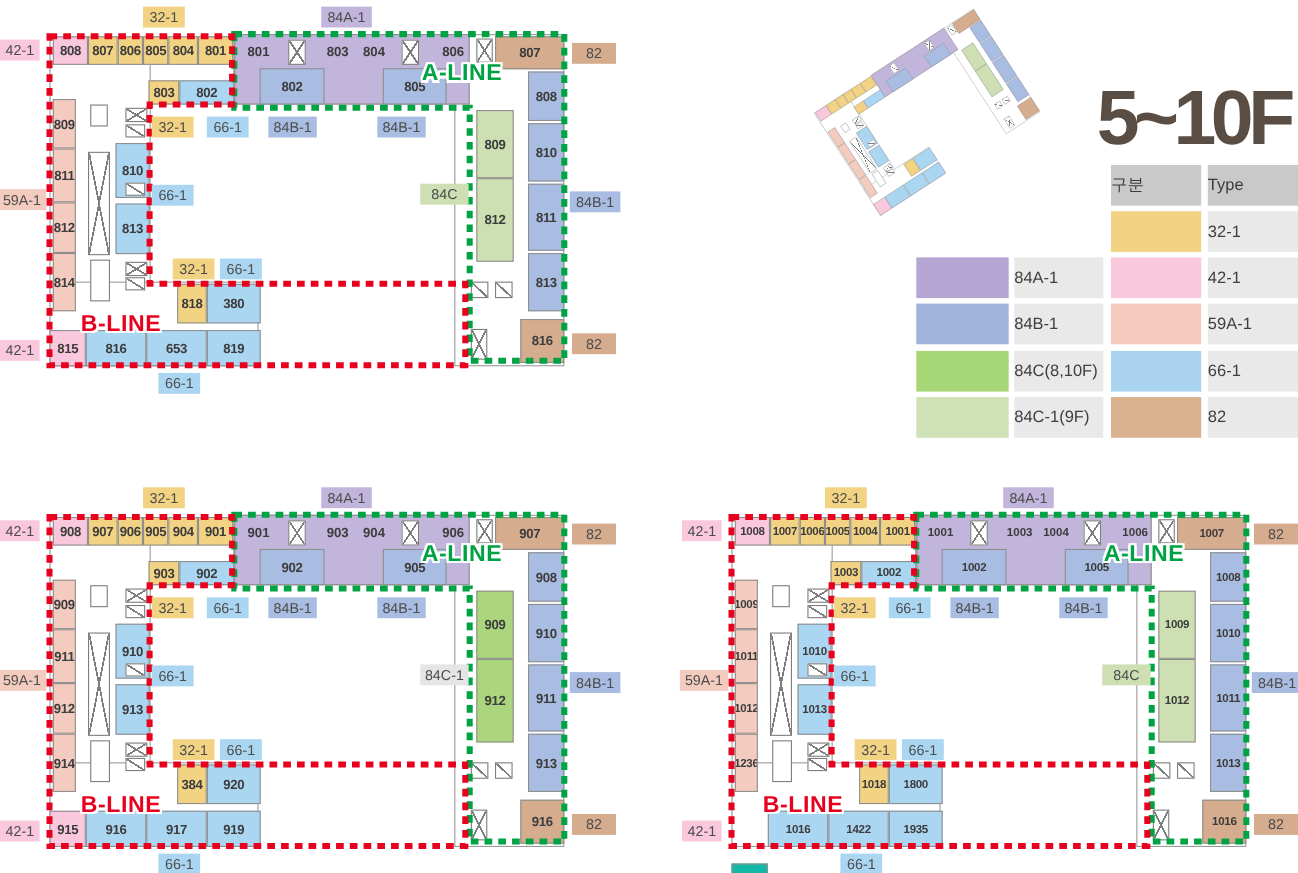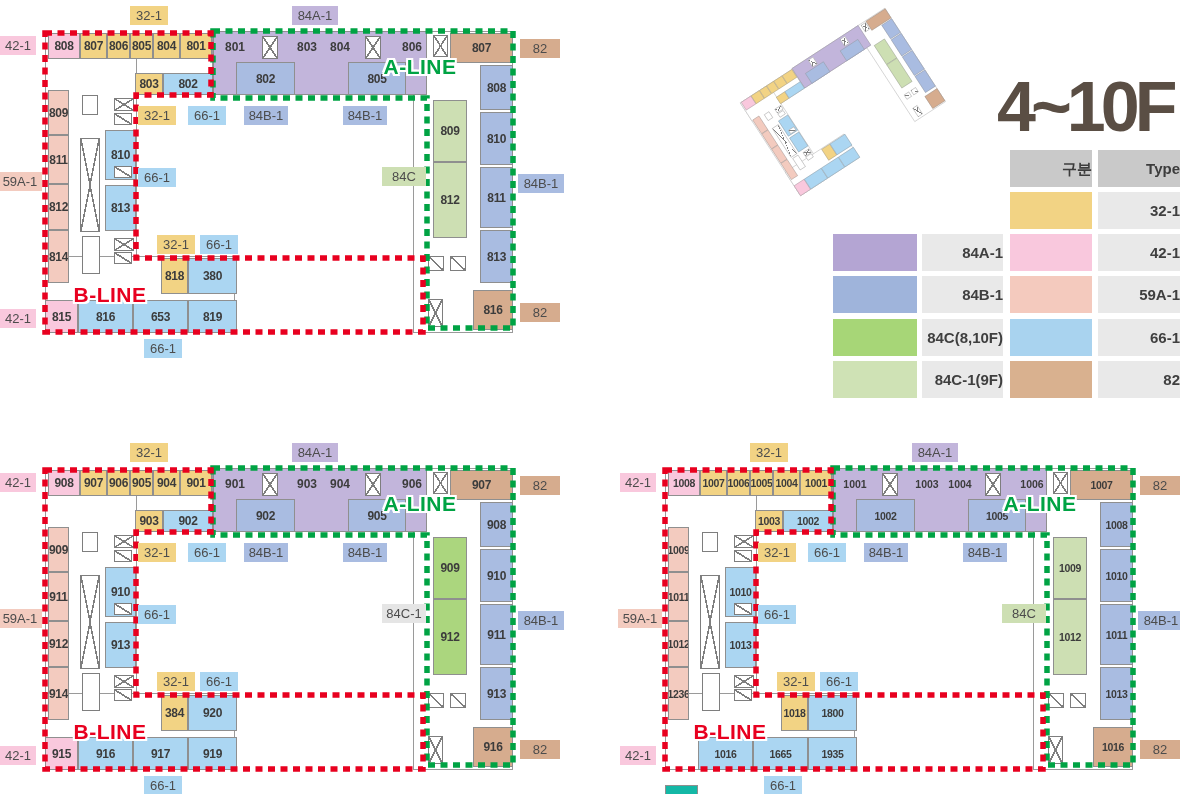--- a/index.html
+++ b/index.html
@@ -23,22 +23,22 @@
   .linetxt{position:absolute;transform:translate(-50%,-50%);font-size:21px;font-weight:800;
          letter-spacing:0.5px;white-space:nowrap;
          text-shadow:-2px -2px 0 #fff,2px -2px 0 #fff,-2px 2px 0 #fff,2px 2px 0 #fff,
                      -2px 0 0 #fff,2px 0 0 #fff,0 -2px 0 #fff,0 2px 0 #fff;}
   .dashsvg{position:absolute;left:0;top:0;overflow:visible;}
   .mini{position:absolute;left:596px;top:-64px;width:484px;height:327px;
         transform:rotate(-33deg) scale(0.37);}
   .mini-inner{position:absolute;left:0;top:0;width:484px;height:327px;font-size:12px;}
   .title{position:absolute;left:997px;top:72px;font-size:70px;font-weight:700;
          letter-spacing:-5px;color:#5a4e44;line-height:1;white-space:nowrap;}
-  .lg-cell{position:absolute;height:37px;line-height:37px;text-align:right;font-size:15px;
-           color:#3f3f3f;font-weight:bold;}
+  .lg-cell{position:absolute;height:37px;line-height:37px;text-align:left;font-size:15px;
+           color:#3f3f3f;}
   .lg-head{background:#c9c9c9;color:#3c3c3c;}
   .lg-label{background:#e9e9e9;}
   .lg-swatch{position:absolute;height:37px;}
 </style>
 </head>
 <body>
 
 <div id="page">
 
   <div class="plan" style="left: 30px; top: 6px; width: 570px; height: 360px; font-size: 12px;">
@@ -227,21 +227,21 @@
       <div class="unit" style="left: 18px; top: 84px; width: 21px; height: 45px; background: rgb(243, 203, 191);">1009</div>
       <div class="unit" style="left: 18px; top: 129px; width: 21px; height: 49px; background: rgb(243, 203, 191);">1011</div>
       <div class="unit" style="left: 18px; top: 178px; width: 21px; height: 46px; background: rgb(243, 203, 191);">1012</div>
       <div class="unit" style="left: 18px; top: 224px; width: 21px; height: 53px; background: rgb(243, 203, 191);">1236</div>
       <div class="unit" style="left: 75px; top: 124px; width: 31px; height: 50px; background: rgb(171, 214, 242);">1010</div>
       <div class="unit" style="left: 75px; top: 179px; width: 31px; height: 46px; background: rgb(171, 214, 242);">1013</div>
       <div class="unit" style="left: 131px; top: 252px; width: 27px; height: 36px; background: rgb(242, 211, 132);">1018</div>
       <div class="unit" style="left: 158px; top: 252px; width: 49px; height: 36px; background: rgb(171, 214, 242);">1800</div>
       <div class="unit" style="left: 15px; top: 294px; width: 33px; height: 33px; background: #14b8a6; margin-top: 48px;">1015</div>
       <div class="unit" style="left: 48px; top: 294px; width: 55px; height: 33px; background: rgb(171, 214, 242);">1016</div>
-      <div class="unit" style="left: 103px; top: 294px; width: 55px; height: 33px; background: rgb(171, 214, 242);">1665</div>
+      <div class="unit" style="left: 103px; top: 294px; width: 55px; height: 33px; background: rgb(171, 214, 242);">1422</div>
       <div class="unit" style="left: 158px; top: 294px; width: 49px; height: 33px; background: rgb(171, 214, 242);">1935</div>
       <div class="core x" style="left: 232px; top: 30px; width: 16px; height: 23px;"></div>
       <div class="core x" style="left: 335px; top: 30px; width: 16px; height: 23px;"></div>
       <div class="core x" style="left: 403px; top: 29px; width: 15px; height: 22px;"></div>
       <div class="core x" style="left: 84px; top: 92px; width: 20px; height: 13px;"></div>
       <div class="core h" style="left: 84px; top: 107px; width: 18px; height: 12px;"></div>
       <div class="core " style="left: 52px; top: 89px; width: 16px; height: 20px;"></div>
       <div class="core x" style="left: 50px; top: 132px; width: 20px; height: 94px;"></div>
       <div class="core h" style="left: 84px; top: 160px; width: 18px; height: 12px;"></div>
       <div class="core " style="left: 52px; top: 230px; width: 18px; height: 38px;"></div>
@@ -327,21 +327,21 @@
         <div class="core h" style="left: 84px; top: 160px; width: 18px; height: 12px;"></div>
         <div class="core " style="left: 52px; top: 230px; width: 18px; height: 38px;"></div>
         <div class="core x" style="left: 84px; top: 232px; width: 20px; height: 13px;"></div>
         <div class="core h" style="left: 84px; top: 246px; width: 18px; height: 12px;"></div>
         <div class="core h" style="left: 398px; top: 250px; width: 16px; height: 15px;"></div>
         <div class="core h" style="left: 420px; top: 250px; width: 16px; height: 15px;"></div>
         <div class="core x" style="left: 398px; top: 293px; width: 15px; height: 28px;"></div>
       </div>
   </div>
 
-  <div class="title">4~10F</div>
+  <div class="title">5~10F</div>
 
   <div>
     <div class="lg-cell lg-head" style="left:1010px;top:150px;width:82px;">구분</div>
     <div class="lg-cell lg-head" style="left:1098px;top:150px;width:82px;">Type</div>
     <div id="legend-rows">
         <div class="lg-swatch" style="left: 1010px; top: 192px; width: 82px; background: rgb(242, 211, 132);"></div>
         <div class="lg-cell lg-label" style="left: 1098px; top: 192px; width: 82px;">32-1</div>
         <div class="lg-swatch" style="left: 833px; top: 234px; width: 84px; background: rgb(180, 165, 211);"></div>
         <div class="lg-cell lg-label" style="left: 922px; top: 234px; width: 81px;">84A-1</div>
         <div class="lg-swatch" style="left: 1010px; top: 234px; width: 82px; background: rgb(249, 200, 221);"></div>

